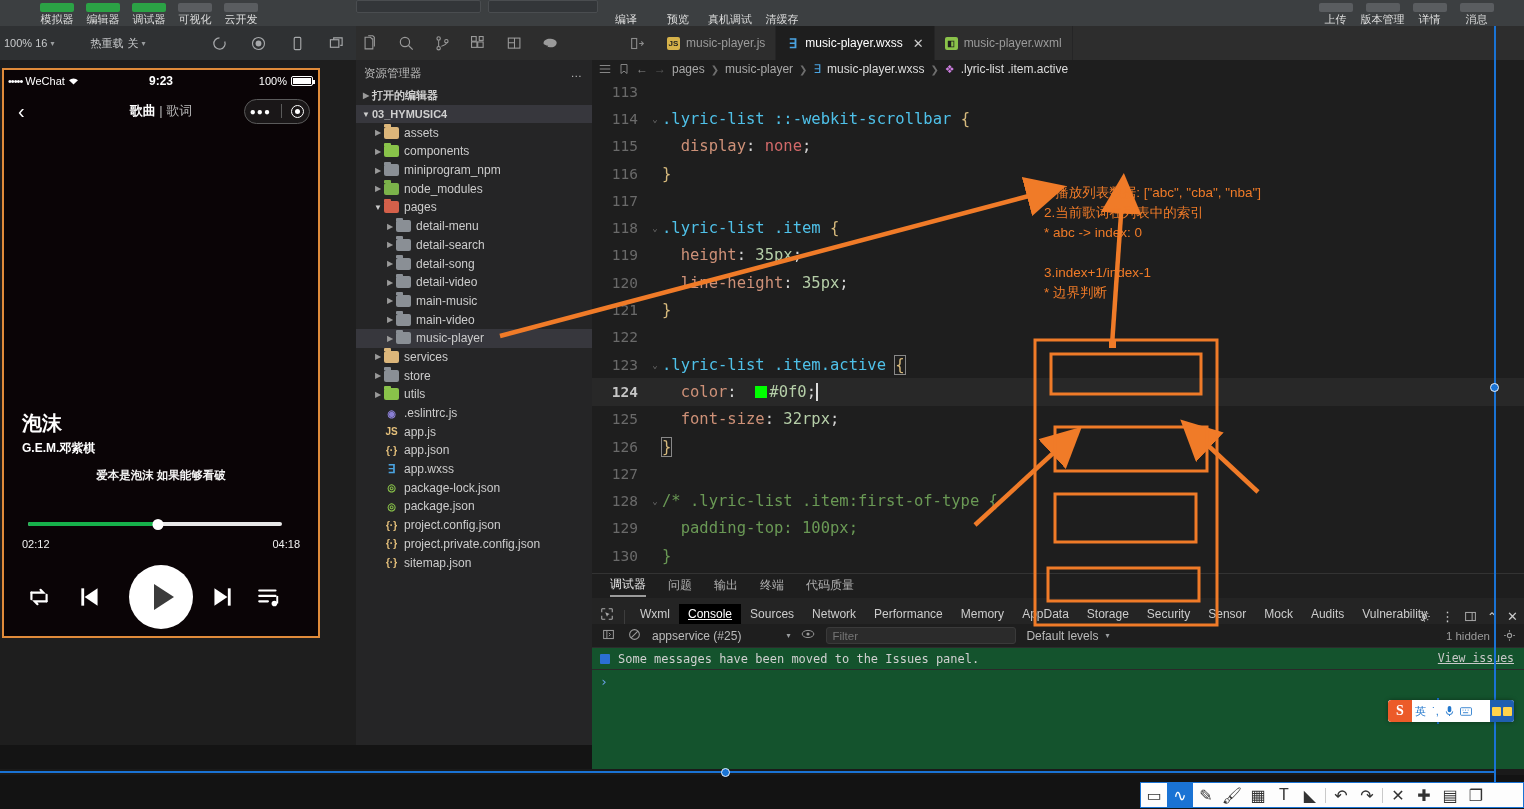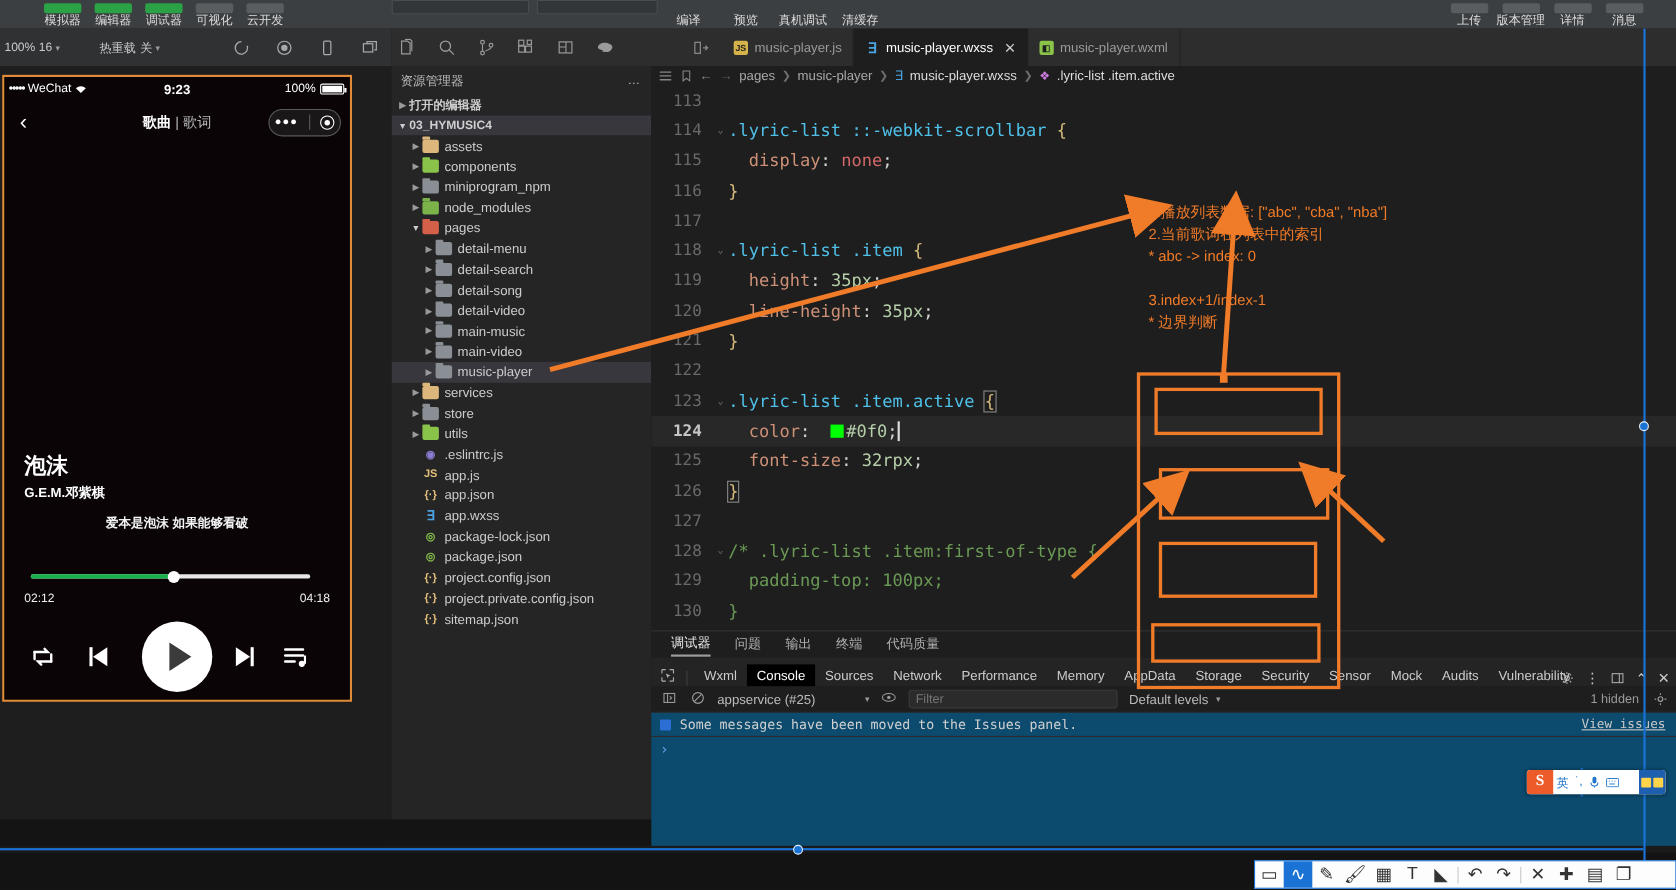--- a/index.html
+++ b/index.html
@@ -225,39 +225,39 @@
   }
   .dt-tabs-cn span { cursor: pointer; padding-bottom: 2px; }
   .dt-tabs-cn span.active { color: #e6e6e6; border-bottom: 2px solid #9b9b9b; }
   .dt-tabs2 {
     height: 26px; display: flex; align-items: flex-end; background: #242424;
     color: #ccc; font-size: 12px; padding-left: 4px; position: relative;
   }
   .dt-pick { width: 22px; text-align: center; opacity: .8; }
   .dt-div { width: 1px; height: 14px; background: #3d3d3d; margin: 0 6px; }
   .dt-t { padding: 3px 9px; cursor: pointer; white-space: nowrap; }
-  .dt-t.active { background: #000; color: #fff; }
+  .dt-t.active { background: #000; color: #fff; text-decoration: underline; }
   .dt-right-ico { position: absolute; right: 6px; display: flex; align-items: center; gap: 10px; }
   .gear { width: 13px; height: 13px; opacity: .8; }
 
   .dt-filter {
     height: 24px; display: flex; align-items: center; background: #1e1e1e;
     color: #bbb; font-size: 12px; padding-left: 8px; gap: 10px; position: relative;
     border-bottom: 1px solid #2c2c2c;
   }
   .fbtn { width: 16px; text-align: center; opacity: .8; cursor: pointer; }
   .ctx-sel { display: flex; align-items: center; gap: 42px; min-width: 124px; cursor: pointer; }
   .filter-input {
     width: 190px; height: 17px; background: #2b2b2b; border: 1px solid #3a3a3a; border-radius: 3px;
     color: #9a9a9a; font-size: 11.5px; padding: 0 5px; font-family: "Liberation Sans", sans-serif;
   }
   .lvl { display: flex; align-items: center; gap: 4px; cursor: pointer; }
   .hidden-cnt { position: absolute; right: 34px; color: #9a9a9a; font-size: 11.5px; text-align: right; }
 
-  .console-body { position: relative; height: 122px; background: #0c4a6e; }
+  .console-body { position: relative; height: 122px; background: #14532d; }
   .con-msg {
     display: flex; align-items: center; gap: 8px; height: 22px; padding-left: 8px;
     color: #d0d0d0; font-size: 12px; font-family: "DejaVu Sans Mono", monospace;
     border-bottom: 1px solid #2a2a2a;
   }
   .info-sq { width: 10px; height: 10px; background: #2b6fd4; border-radius: 1px; flex: none; }
   .view-issues {
     position: absolute; right: 10px; top: 3px; color: #c9c9c9; font-size: 11.5px;
     text-decoration: underline; font-family: "DejaVu Sans Mono", monospace; cursor: pointer;
   }

